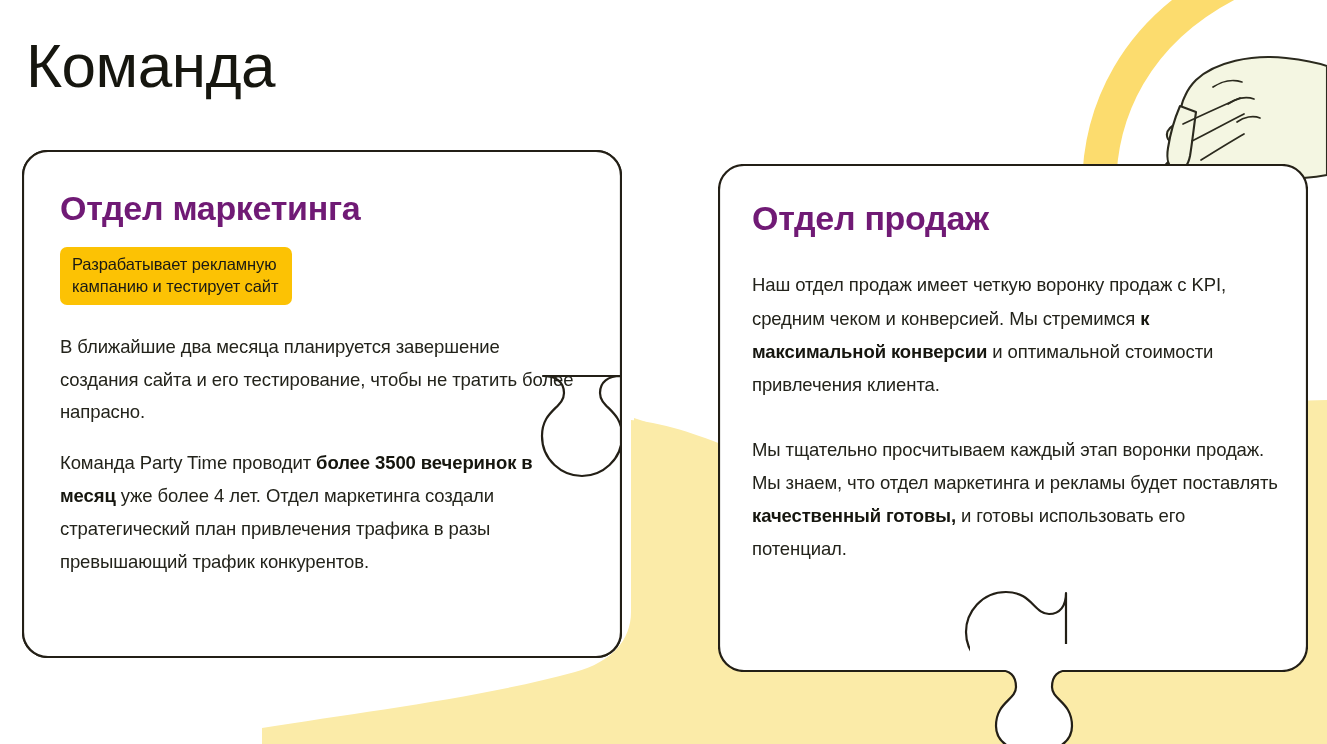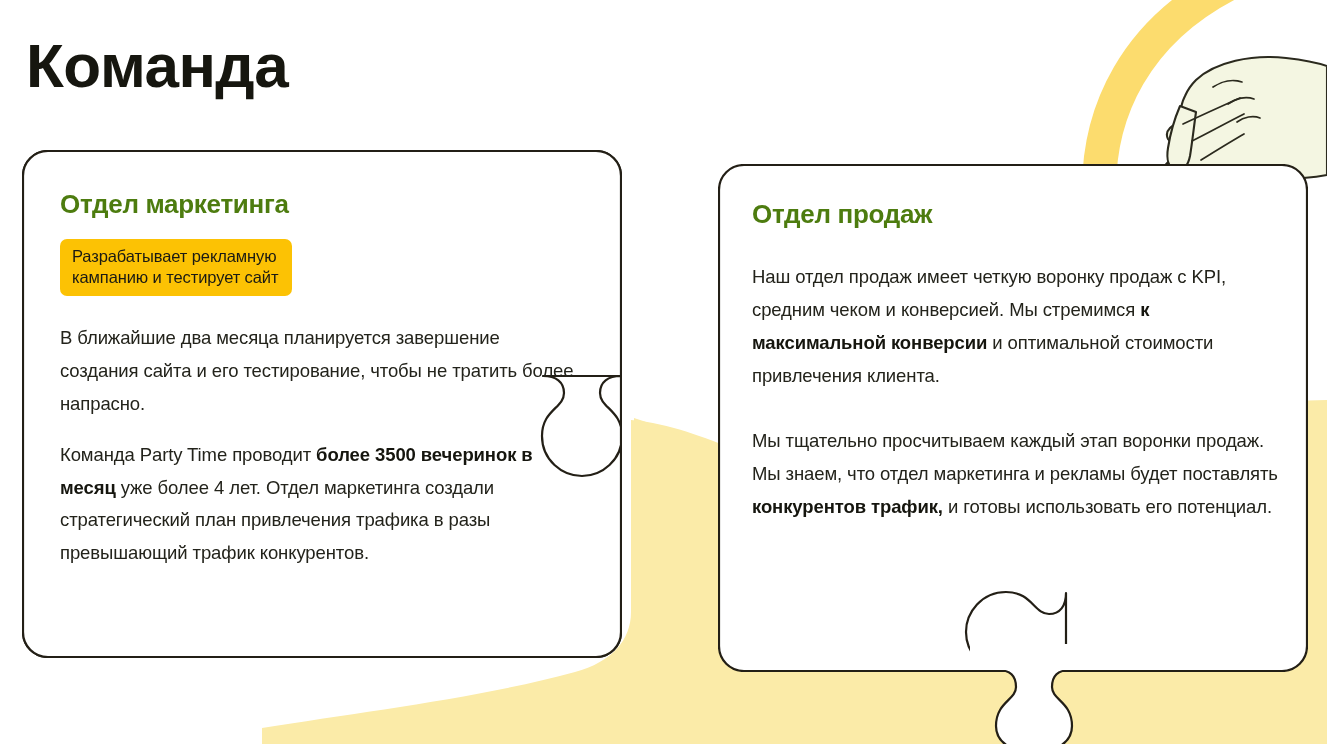--- a/index.html
+++ b/index.html
@@ -26,21 +26,21 @@
     z-index: 0;
     pointer-events: none;
   }
 
   
   #slide-title {
     position: absolute;
     left: 26px;
     top: 33px;
     font-size: 62px;
-    font-weight: 700;
+    font-weight: 400;
     letter-spacing: -0.5px;
     line-height: 1.05;
     color: #16160f;
     z-index: 5;
   }
 
   
   .card-wrap {
     position: absolute;
     z-index: 3;
@@ -56,24 +56,24 @@
 
   .card-content {
     position: absolute;
     z-index: 2;
     left: 0; top: 0;
     width: 100%;
     padding: 40px 40px 30px 38px;
   }
 
   .card-heading {
-    font-size: 26px;
+    font-size: 34px;
     font-weight: 700;
     letter-spacing: -0.3px;
-    color: #4d7c0f;
+    color: #701a75;
     line-height: 1.1;
     margin-bottom: 20px;
   }
 
   .card-badge {
     display: inline-block;
     background: #FCC204;
     border-radius: 7px;
     padding: 7px 14px 8px 12px;
     font-size: 16.5px;
@@ -227,15 +227,15 @@
              C84 108 102 100 102 82 C102 58 82 56 82 43
              C82 32 88 26 100 26 L130 26"></path>
     <rect x="0" y="0" width="130" height="26" fill="#ffffff"></rect>
   </svg>
 
   <div class="card-content">
     <h2 class="card-heading">Отдел продаж</h2>
 
 
     <p class="card-para">Наш отдел продаж имеет четкую воронку продаж с KPI, средним чеком и конверсией. Мы стремимся <b>к максимальной конверсии</b> и оптимальной стоимости привлечения клиента.</p>
-    <p class="card-para">Мы тщательно просчитываем каждый этап воронки продаж. Мы знаем, что отдел маркетинга и рекламы будет поставлять <b>конкурентов трафик,</b> и готовы использовать его потенциал.</p>
+    <p class="card-para">Мы тщательно просчитываем каждый этап воронки продаж. Мы знаем, что отдел маркетинга и рекламы будет поставлять <b>качественный готовы,</b> и готовы использовать его потенциал.</p>
   </div>
 </section>
 
 </body></html>

